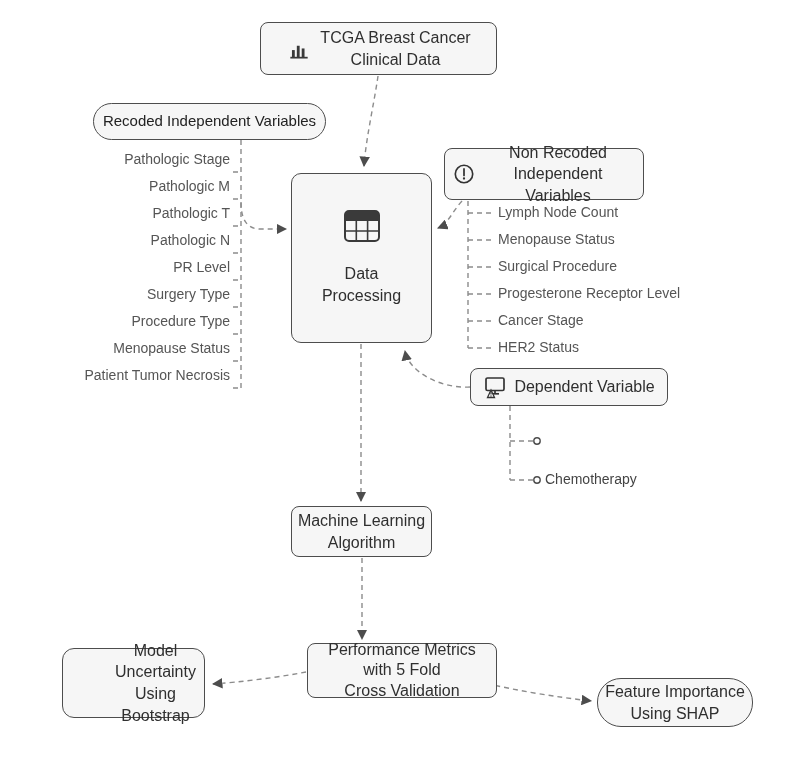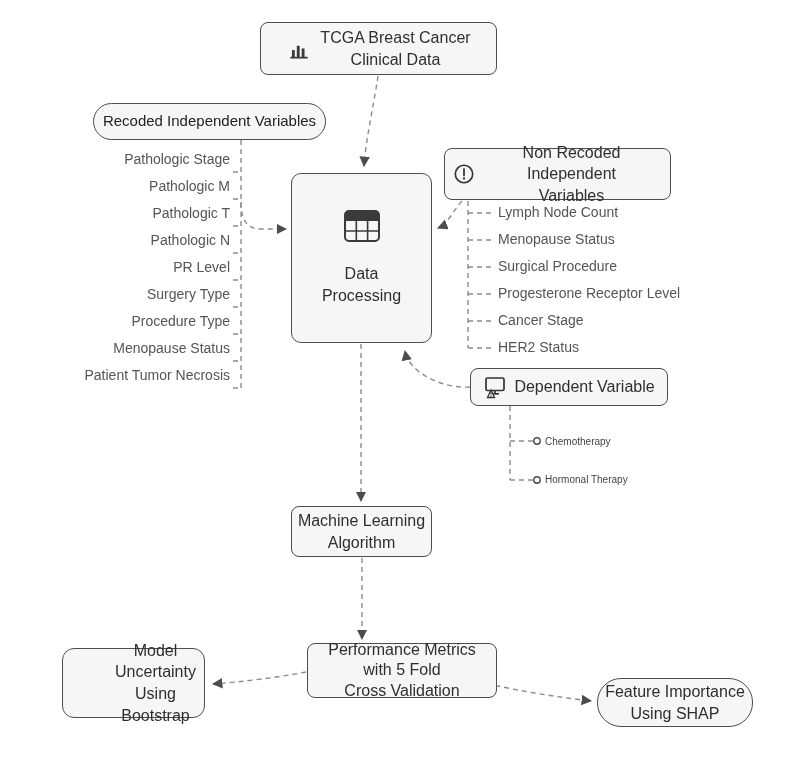--- a/index.html
+++ b/index.html
@@ -14,34 +14,34 @@
     background:#f6f6f6; border:1.3px solid #4d4d4d; border-radius:8px;
     display:flex; align-items:center; justify-content:center;
     color:#2f2f2f; font-size:16px; text-align:center; line-height:1.35;
   }
   .node .lines span { display:block; }
   .node .icon { display:flex; align-items:center; justify-content:center; flex:0 0 auto; }
 
   #tcga { left:260px; top:22px; width:237px; height:53px; gap:8px; padding:0 10px; }
   #recoded-pill { left:93px; top:103px; width:233px; height:37px; border-radius:19px; font-size:15px; color:#222; }
   #data-processing { left:291px; top:173px; width:141px; height:170px; border-radius:10px; flex-direction:column; gap:20px; }
-  #non-recoded { left:444px; top:148px; width:227px; height:52px; gap:6px; padding:6px 8px; }
+  #non-recoded { left:444px; top:148px; width:200px; height:52px; gap:6px; padding:6px 8px; }
   #non-recoded .lines { flex:1; }
   #dependent { left:470px; top:368px; width:198px; height:38px; gap:7px; padding:0 8px; }
   #ml { left:291px; top:506px; width:141px; height:51px; }
   #performance { left:307px; top:643px; width:190px; height:55px; line-height:1.28; }
   #bootstrap { left:62px; top:648px; width:143px; height:70px; border-radius:12px;padding-left:44px; }
   #shap { left:597px; top:678px; width:156px; height:49px; border-radius:24px; }
 
   .left-labels { position:absolute; left:10px; top:146px; width:220px; }
   .left-labels .lbl { height:27px; line-height:27px; text-align:right; color:#555; font-size:14px; }
   .right-labels { position:absolute; left:498px; top:199px; width:290px; }
   .right-labels .lbl { height:27px; line-height:27px; text-align:left; color:#555; font-size:14px; }
 
-  .dep-item { position:absolute; left:545px; height:27px; line-height:27px; color:#444; font-size:10px; }
+  .dep-item { position:absolute; left:545px; height:27px; line-height:27px; color:#444; font-size:14px;margin-top:38px; }
   #dep-item-0 { top:428px; }
   #dep-item-1 { top:466px; }
 </style>
 </head>
 <body>
 
 <div class="canvas">
 
   <svg class="connectors" viewBox="0 0 802 768">
     <defs>
@@ -152,21 +152,20 @@
         <path d="M8 17.8 h8" stroke="#333" stroke-width="1.7"></path>
         <path d="M8 14 L11.5 21.5 H4.5 z" fill="#fff" stroke="#333" stroke-width="1.3"></path>
         <path d="M8 16.2 v2.2" stroke="#333" stroke-width="1.2"></path>
         <circle cx="8" cy="20" r="0.7" fill="#333"></circle>
       </svg>
     </span>
     <span>Dependent Variable</span>
   </div>
 
   <div class="dep-item" id="dep-item-0">Chemotherapy</div>
-  <div class="dep-item" id="dep-item-1">Hormonal Therapy</div>
 
   <div class="node" id="ml">
     <span class="lines">
       <span>Machine Learning</span>
       <span>Algorithm</span>
     </span>
   </div>
 
   <div class="node" id="performance">
     <span class="lines">

